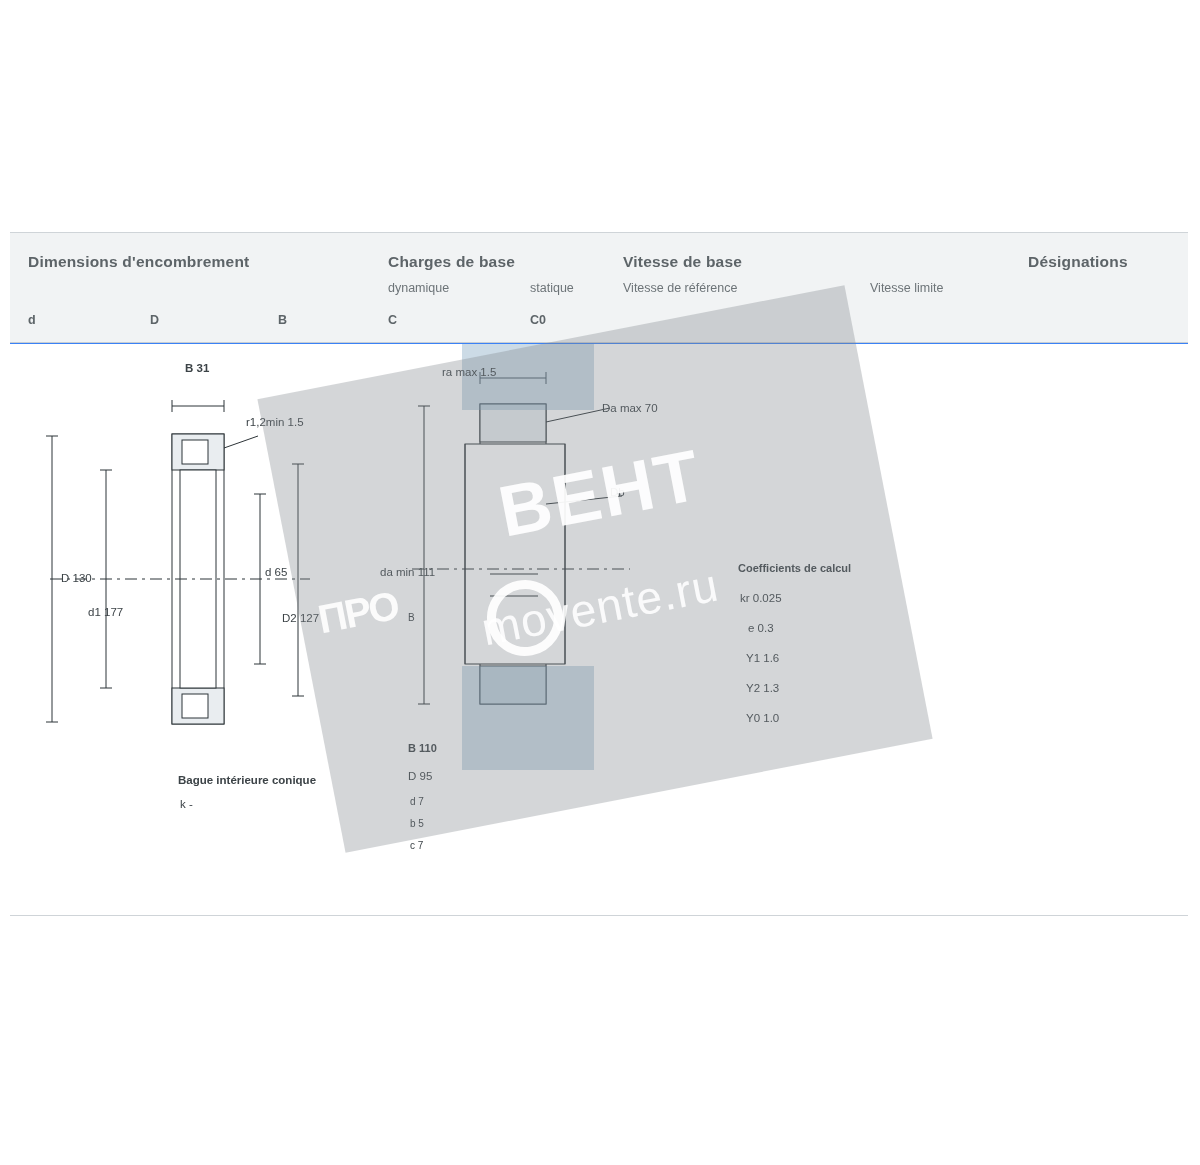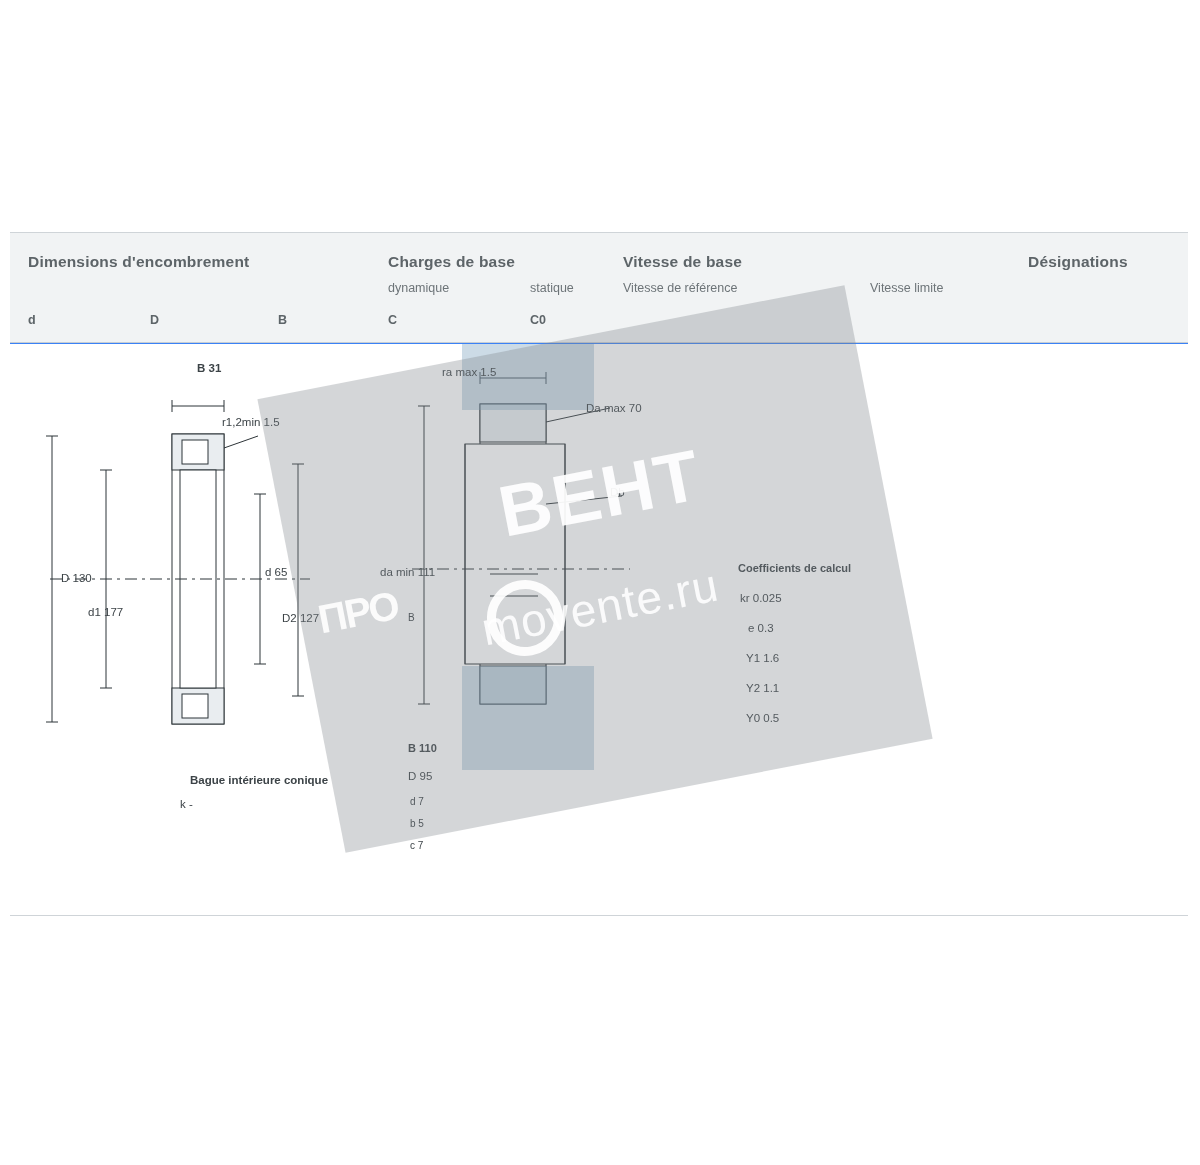--- a/index.html
+++ b/index.html
@@ -95,21 +95,21 @@
     height: 573px;
     background: #ffffff;
   }
   .lbl {
     position: absolute;
     font-size: 11.5px;
     color: #3c4347;
     white-space: nowrap;
     filter: blur(0.5px);
   }
-  .lbl.b { font-weight: bold; margin-left: 12px; }
+  .lbl.b { font-weight: bold; }
   .lbl.sm { font-size: 10px; }
   .lbl.t { font-size: 11px; font-weight: bold; }
 
   svg.dwg {
     position: absolute;
     left: 0; top: 0;
     width: 100%;
     height: 100%;
     filter: blur(0.45px);
   }
@@ -278,38 +278,38 @@
 
         <line x1="480" y1="230" x2="528" y2="230"></line>
         <line x1="480" y1="252" x2="528" y2="252"></line>
       </g>
     </svg>
 
     <div class="bluebox" style="left:452px; top:0px; width:132px; height:66px;"></div>
     <div class="bluebox" style="left:452px; top:322px; width:132px; height:104px;"></div>
 
     <div class="lbl b" style="left:175px; top:18px;">B 31</div>
-    <div class="lbl" style="left:212px; top:72px;">r1,2min 1.5</div>
+    <div class="lbl" style="left:236px; top:72px;">r1,2min 1.5</div>
     <div class="lbl" style="left:255px; top:222px;">d 65</div>
     <div class="lbl" style="left:28px; top:228px;margin-left:23px;">D 130</div>
     <div class="lbl" style="left:78px; top:262px;">d1 177</div>
     <div class="lbl" style="left:272px; top:268px;">D2 127</div>
 
     <div class="lbl" style="left:432px; top:22px;">ra max 1.5</div>
     <div class="lbl" style="left:370px; top:222px;">da min 111</div>
-    <div class="lbl" style="left:576px; top:58px;">Da max 70</div>
+    <div class="lbl" style="left:592px; top:58px;">Da max 70</div>
     <div class="lbl" style="left:600px; top:142px;">Db</div>
     <div class="lbl sm" style="left:398px; top:268px;">B</div>
 
     <div class="lbl t" style="left:728px; top:218px;">Coefficients de calcul</div>
     <div class="lbl" style="left:730px; top:248px;">kr 0.025</div>
     <div class="lbl" style="left:738px; top:278px;">e 0.3</div>
     <div class="lbl" style="left:736px; top:308px;">Y1 1.6</div>
-    <div class="lbl" style="left:736px; top:338px;">Y2 1.1</div>
-    <div class="lbl" style="left:736px; top:368px;">Y0 0.5</div>
+    <div class="lbl" style="left:736px; top:338px;">Y2 1.3</div>
+    <div class="lbl" style="left:736px; top:368px;">Y0 1.0</div>
 
     <div class="lbl b" style="left:168px; top:430px;">Bague intérieure conique</div>
     <div class="lbl" style="left:170px; top:454px;">k -</div>
 
     <div class="lbl t" style="left:398px; top:398px;">B 110</div>
     <div class="lbl" style="left:398px; top:426px;">D 95</div>
     <div class="lbl sm" style="left:400px; top:452px;">d 7</div>
     <div class="lbl sm" style="left:400px; top:474px;">b 5</div>
     <div class="lbl sm" style="left:400px; top:496px;text-align:center;">c 7</div>
   </div>

